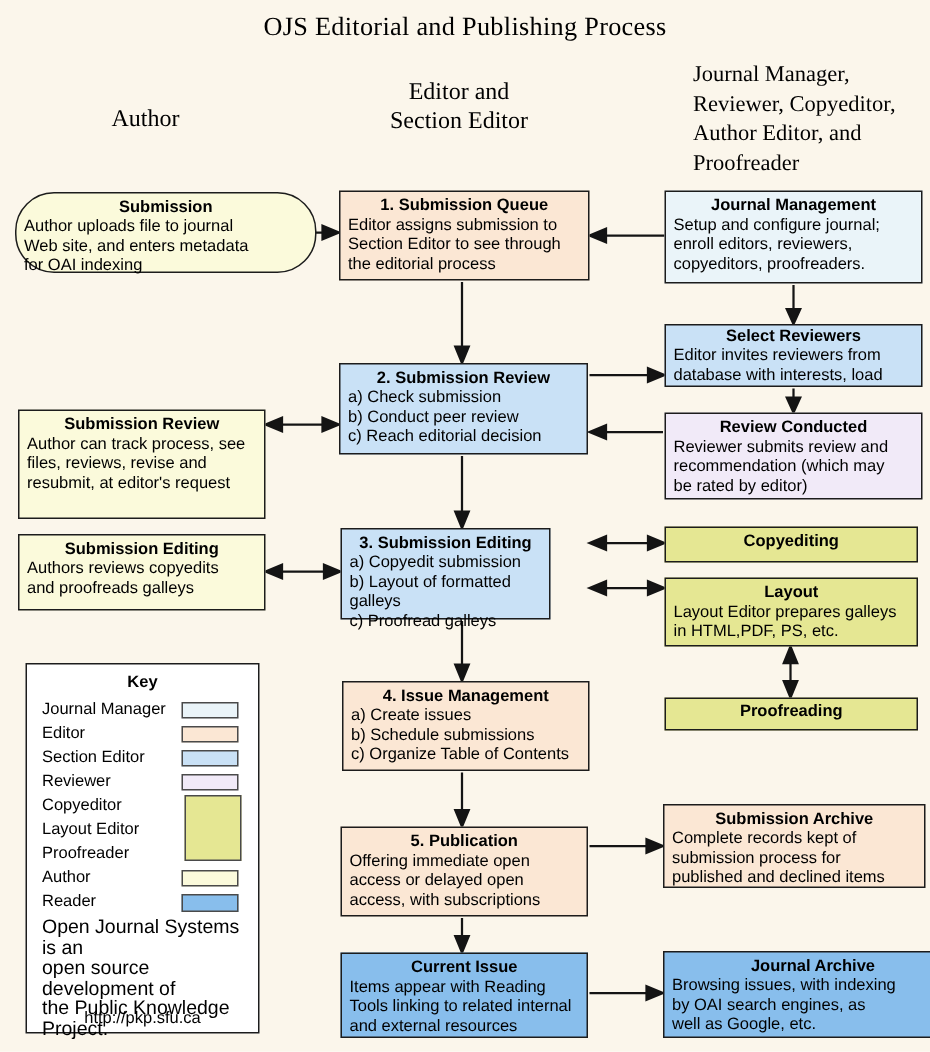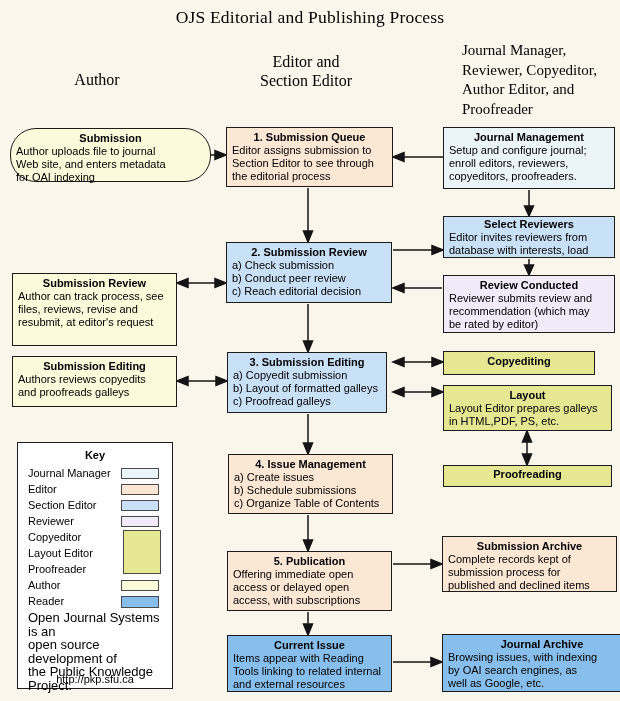--- a/index.html
+++ b/index.html
@@ -27,22 +27,22 @@
   .box-body{white-space:pre-line; text-align:left;}
   
   #b-submission        {left:10px;  top:128px; width:201px; height:54px;border-radius:26px;}
   #b-queue             {left:226px; top:127px; width:167px; height:60px;}
   #b-jmgmt             {left:443px; top:127px; width:172px; height:62px;}
   #b-selrev            {left:443px; top:216px; width:172px; height:42px; padding-top:1px;}
   #b-revcon            {left:443px; top:275px; width:172px; height:58px;}
   #b-subrev-a          {left:12px;  top:258px; width:165px; height:73px;margin-top:15px;}
   #b-subrev            {left:226px; top:242px; width:166px; height:61px;}
   #b-subed-a           {left:12px;  top:356px; width:165px; height:51px;}
-  #b-subed             {left:227px; top:352px; width:160px; height:61px;}
-  #b-copyedit          {left:443px; top:351px; width:152px; height:24px;}
+  #b-subed             {left:227px; top:352px; width:140px; height:61px;}
+  #b-copyedit          {left:443px; top:351px; width:169px; height:24px;}
   #b-layout            {left:443px; top:385px; width:169px; height:46px;}
   #b-proof             {left:443px; top:465px; width:169px; height:22px; padding-top:2px;}
   #b-issue             {left:228px; top:454px; width:165px; height:60px;}
   #b-pub               {left:227px; top:551px; width:165px; height:60px;}
   #b-subarch           {left:442px; top:536px; width:175px; height:56px;}
   #b-curissue          {left:227px; top:635px; width:165px; height:57px;}
   #b-jarch             {left:442px; top:634px; width:200px; height:58px;}
   
   #key-box{left:17px; top:442px; width:156px; height:247px; background:#fff; padding:0;}
   #key-title{position:absolute; left:0; top:6px; width:100%; text-align:center; font-weight:bold; font-size:11px;}

